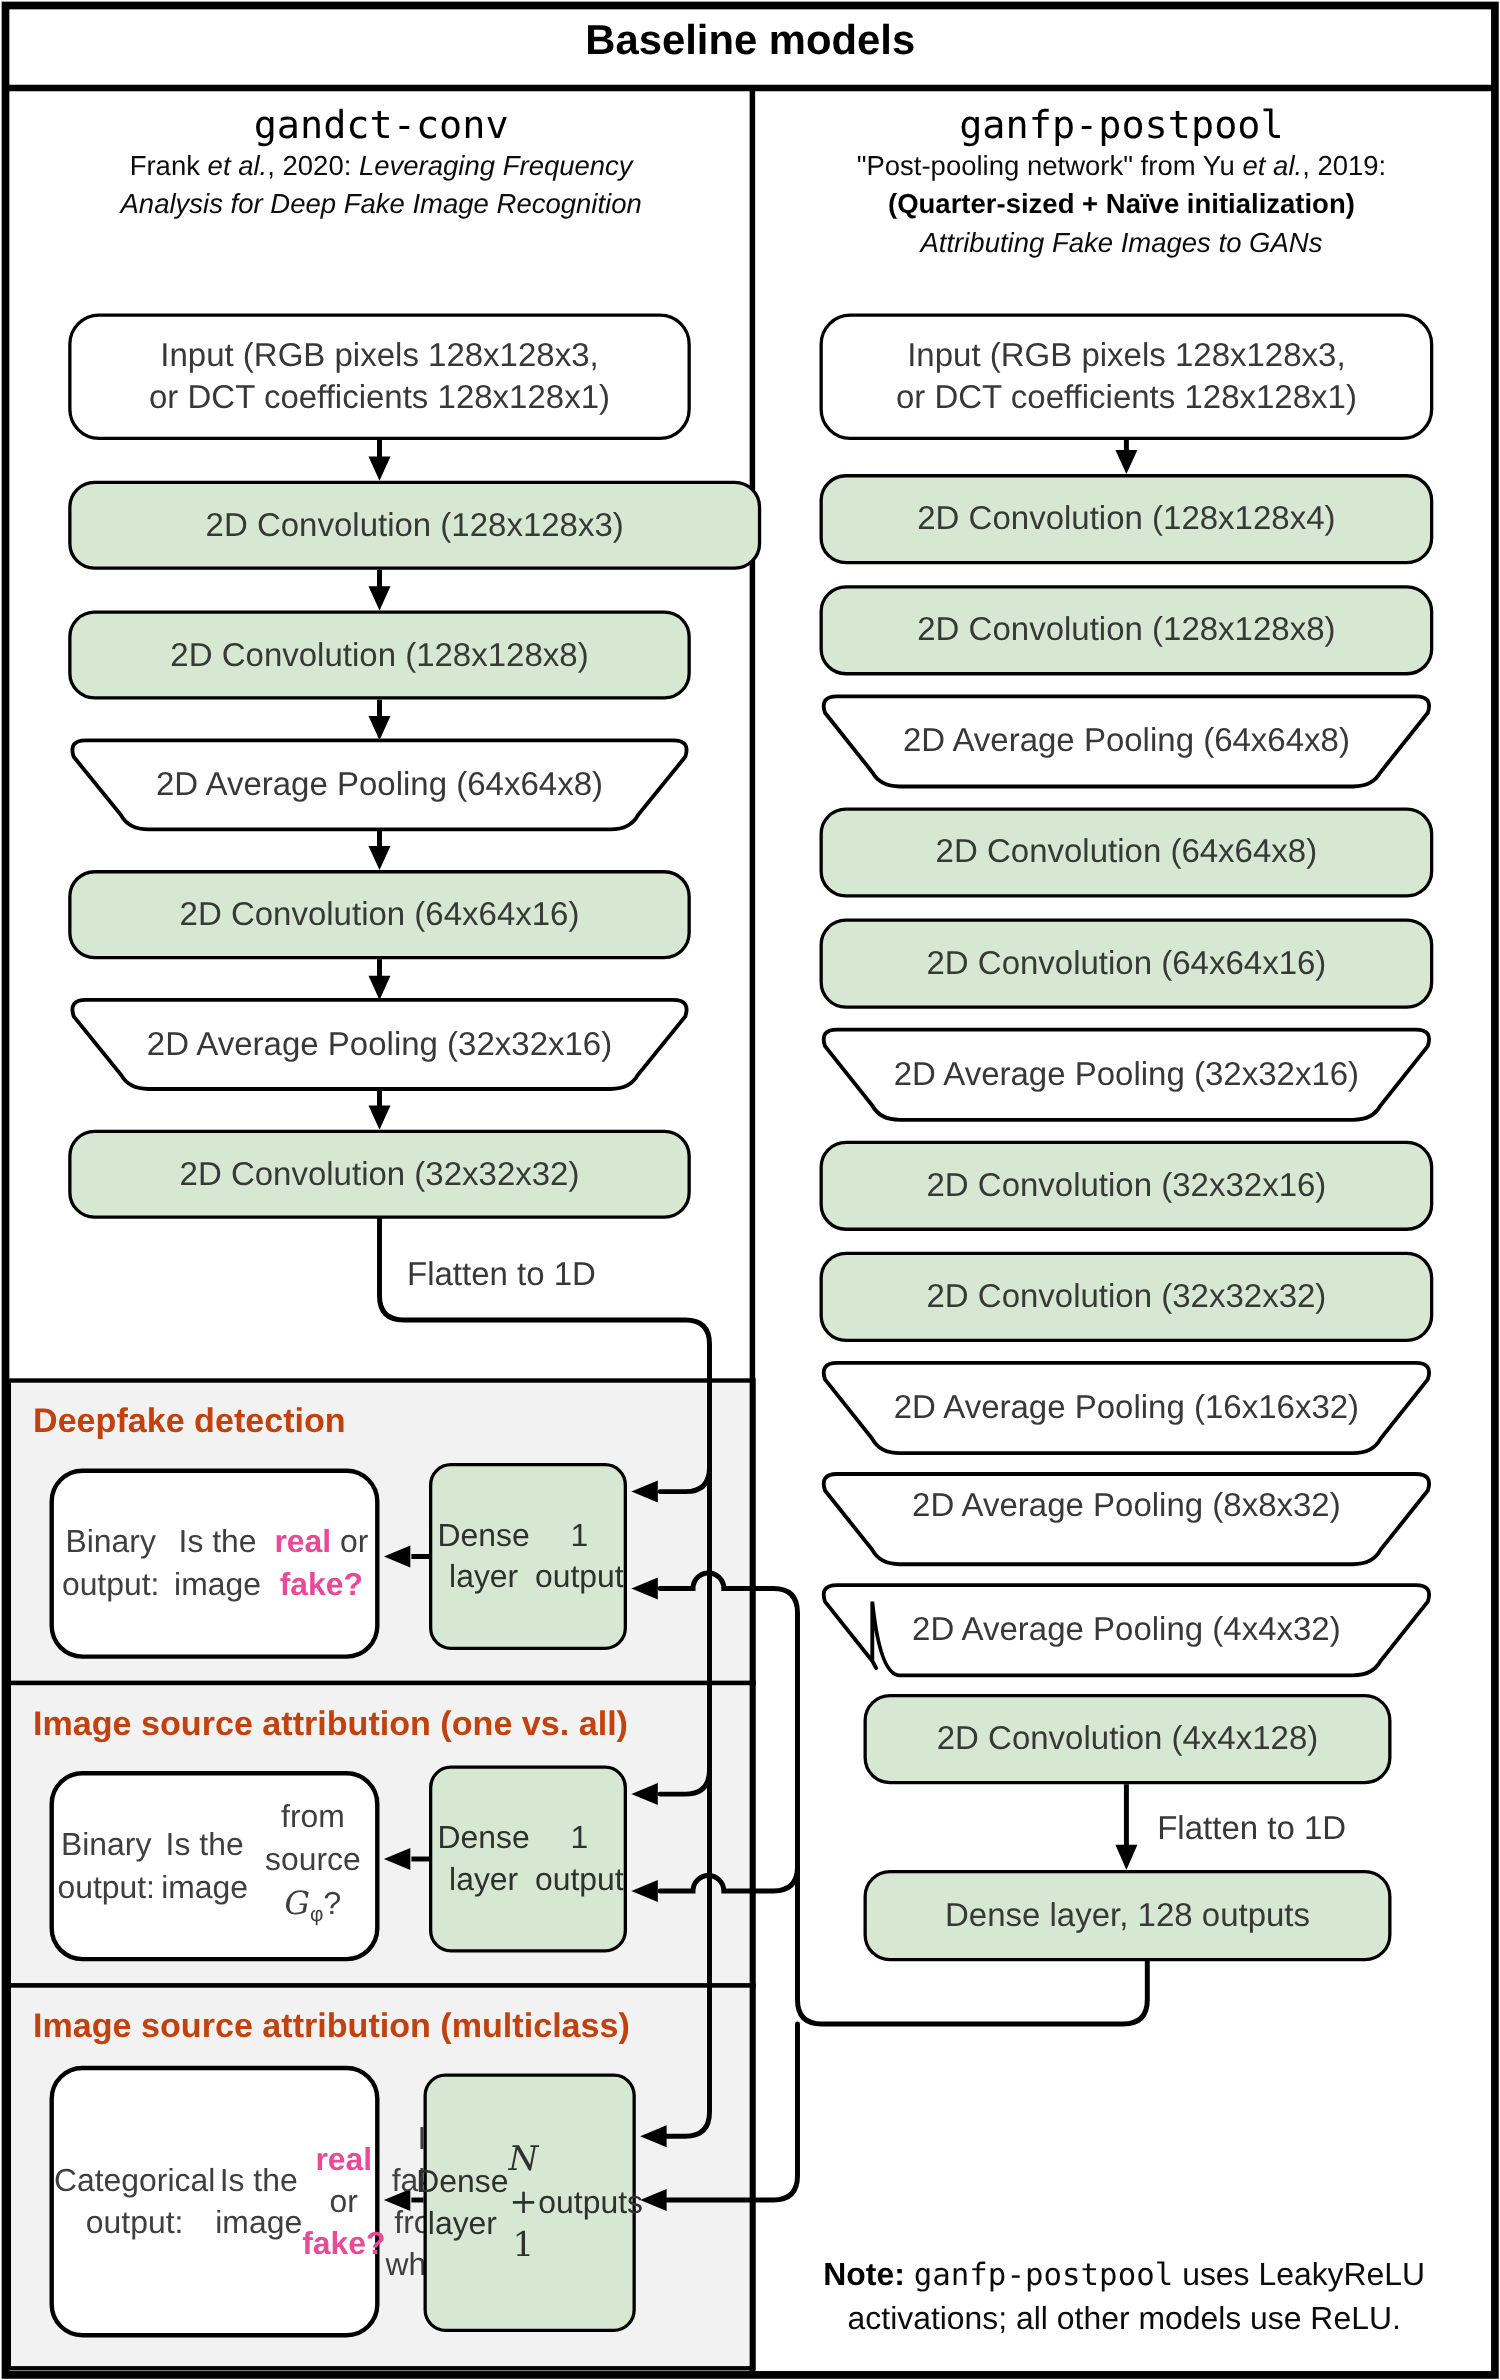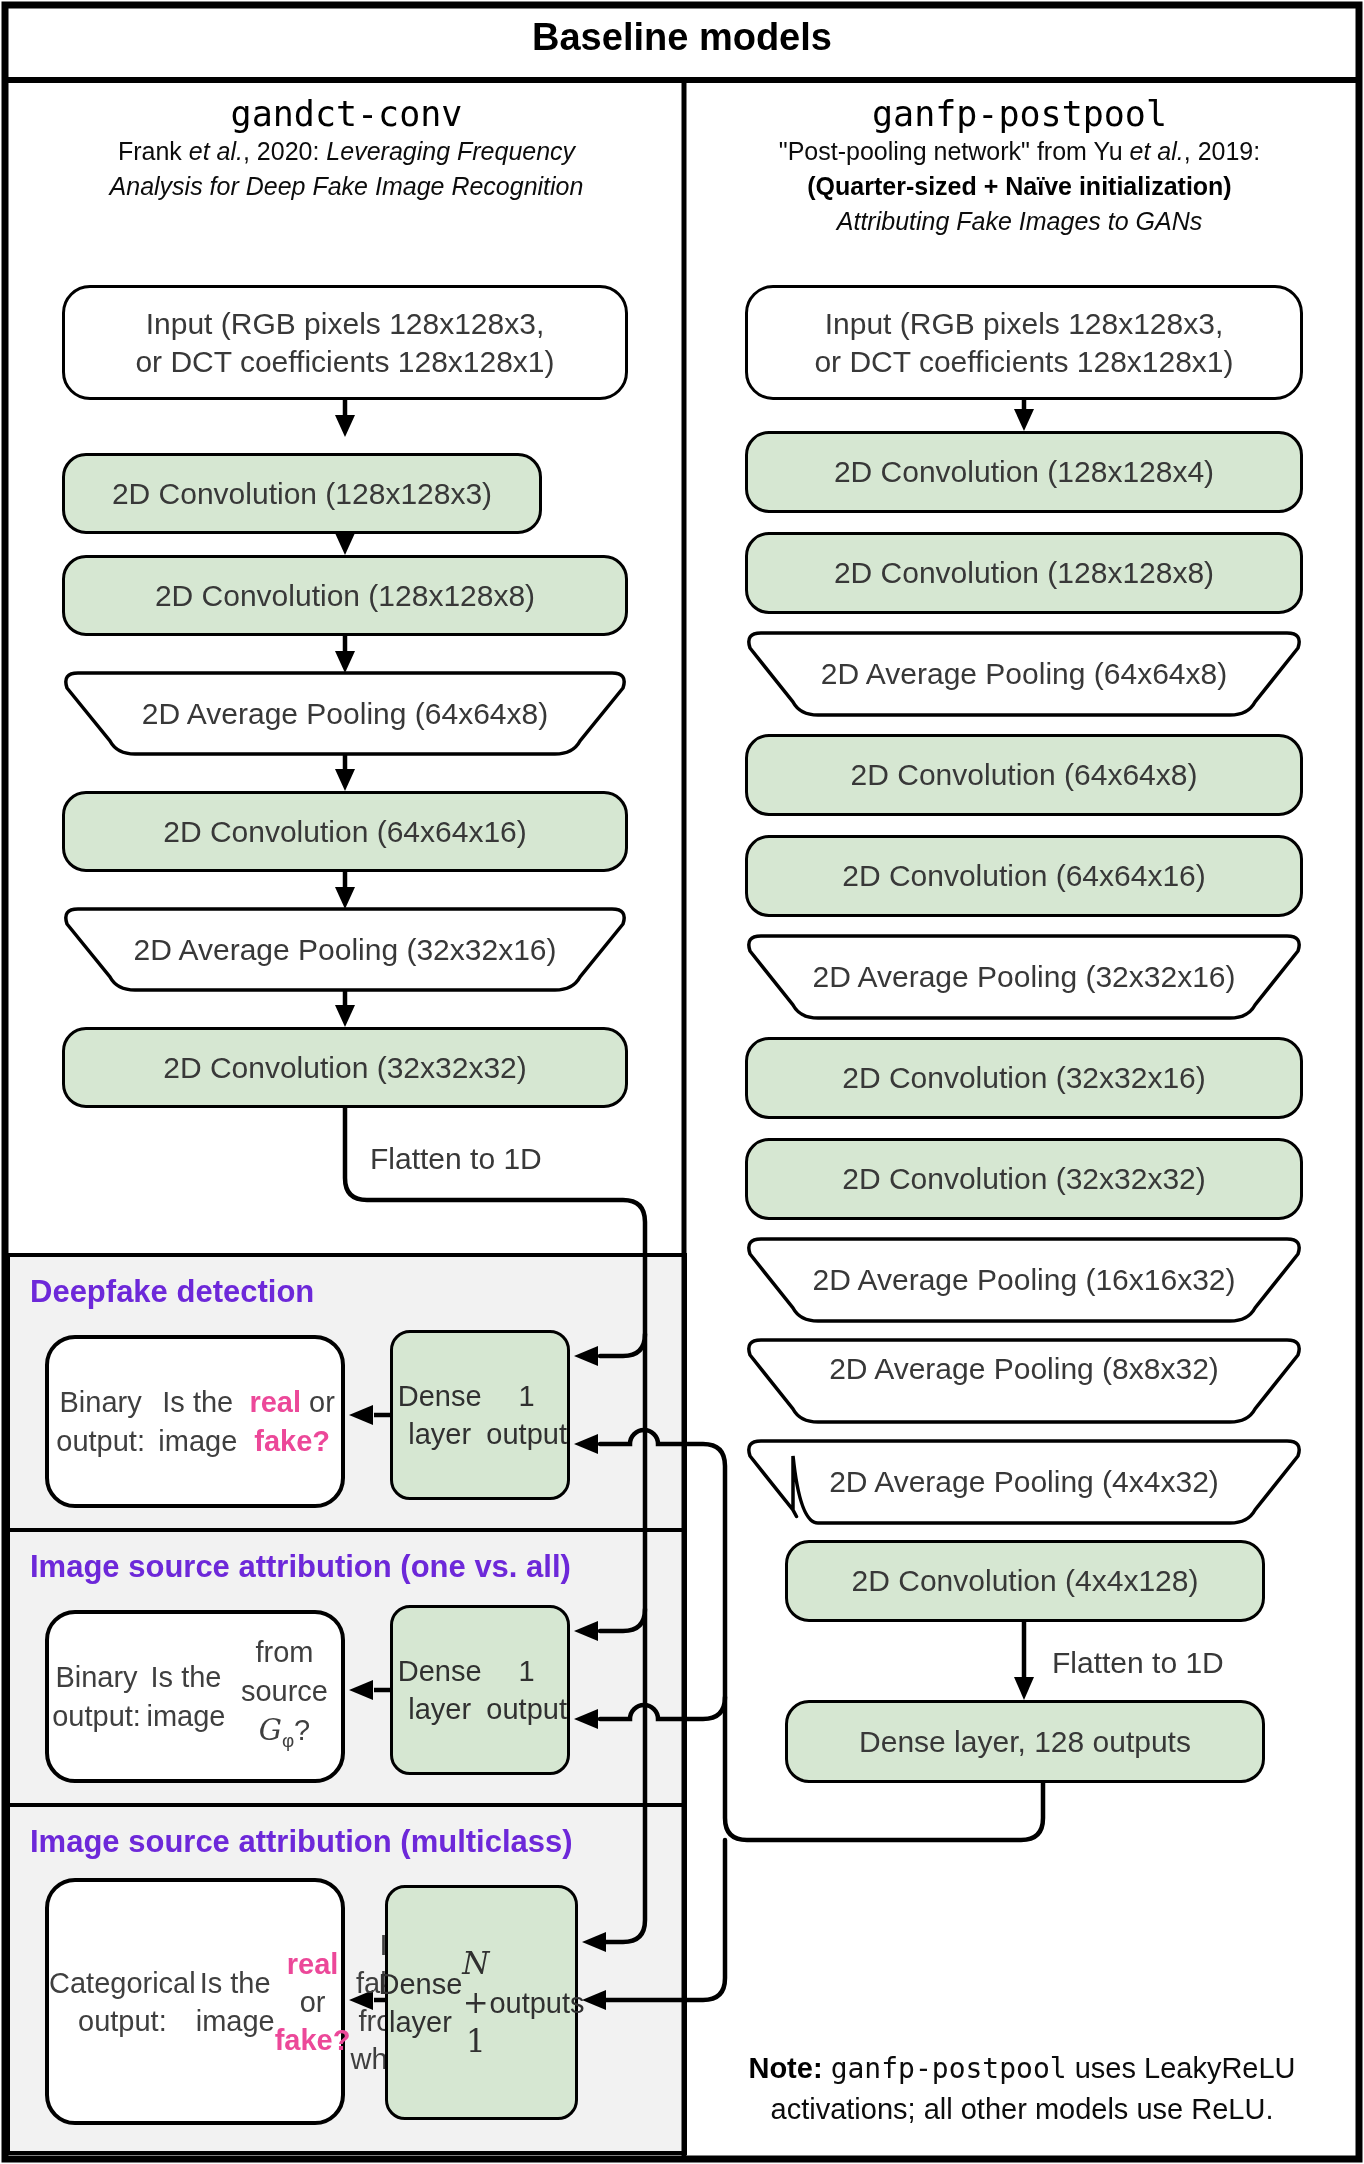--- a/index.html
+++ b/index.html
@@ -12,21 +12,21 @@
   .mono{font-family:"DejaVu Sans Mono",monospace;}
   .modelname{font-size:35px;color:#000;}
   .attr{font-size:25px;line-height:35px;color:#0c0c0c;}
   .it{font-style:italic;}
   .bold{font-weight:bold;}
   .node{display:flex;align-items:center;justify-content:center;text-align:center;
         font-size:30px;color:#383838;white-space:pre-line;line-height:38px;}
   .rectnode{background:#fff;border:3.5px solid #000;border-radius:24px;}
   .green{background:#d6e7d2;}
   .traplabel{background:transparent;border:none;}
-  .secthead{font-size:31px;font-weight:bold;color:#6d28d9;}
+  .secthead{font-size:31px;font-weight:bold;color:#c2410c;}
   .outbox{background:#fff;border:4px solid #000;border-radius:30px;display:flex;flex-direction:row;
           align-items:center;justify-content:space-between;text-align:center;font-size:29px;line-height:39px;color:#3f3f3f;}
   .outbox .hard{color:#ec4899;font-weight:bold;}
   .densebox{display:flex;flex-direction:row;align-items:center;justify-content:center;text-align:center;
             font-size:29px;line-height:38px;color:#303030;border-radius:20px;}
   .mathit{font-family:"DejaVu Serif",serif;font-style:italic;}
   .mathsetg{font-family:"DejaVu Serif",serif;font-style:italic;font-weight:bold;}
   sub{font-size:0.65em;}
   .flat{font-size:30px;color:#383838;}
   .note{text-align:center;font-size:29px;line-height:40px;color:#0c0c0c;}
@@ -120,21 +120,21 @@
 
   <div class="abs colhead" style="left:685px;top:94px;width:669px;">
     <div class="mono modelname">ganfp-postpool</div>
     <div class="attr"><span>"Post-pooling network" from Yu </span><span class="it">et al.</span><span>, 2019:</span></div>
     <div class="attr bold" style="color:#000;">(Quarter-sized + Naïve initialization)</div>
     <div class="attr it">Attributing Fake Images to GANs</div>
   </div>
 
   <div class="abs node rectnode" style="left:62px;top:285px;width:566px;height:115px;border-radius:28px;">Input (RGB pixels 128x128x3,
 or DCT coefficients 128x128x1)</div>
-  <div class="abs node rectnode green" style="left:62px;top:437px;width:480px;height:81px;margin-top:16px;">2D Convolution (128x128x3)</div>
+  <div class="abs node rectnode green" style="left:62px;top:437px;width:630px;height:81px;">2D Convolution (128x128x3)</div>
   <div class="abs node rectnode green" style="left:62px;top:555px;width:566px;height:81px;">2D Convolution (128x128x8)</div>
   <div class="abs node traplabel" style="left:62px;top:673px;width:566px;height:81px;">2D Average Pooling (64x64x8)</div>
   <div class="abs node rectnode green" style="left:62px;top:791px;width:566px;height:81px;">2D Convolution (64x64x16)</div>
   <div class="abs node traplabel" style="left:62px;top:909px;width:566px;height:81px;">2D Average Pooling (32x32x16)</div>
   <div class="abs node rectnode green" style="left:62px;top:1027px;width:566px;height:81px;">2D Convolution (32x32x32)</div>
   <div class="abs flat" style="left:370px;top:1142px;">Flatten to 1D</div>
 
   <div class="abs node rectnode" style="left:745px;top:285px;width:558px;height:115px;border-radius:28px;">Input (RGB pixels 128x128x3,
 or DCT coefficients 128x128x1)</div>
   <div class="abs node rectnode green" style="left:745px;top:431px;width:558px;height:82px;">2D Convolution (128x128x4)</div>

